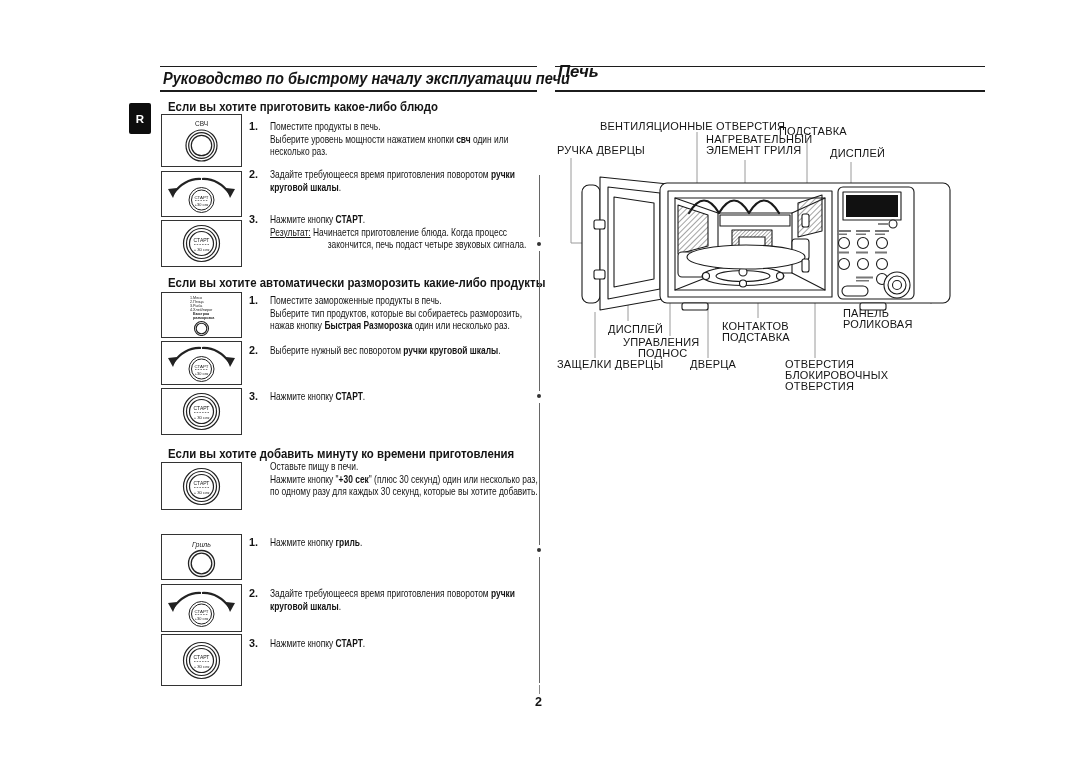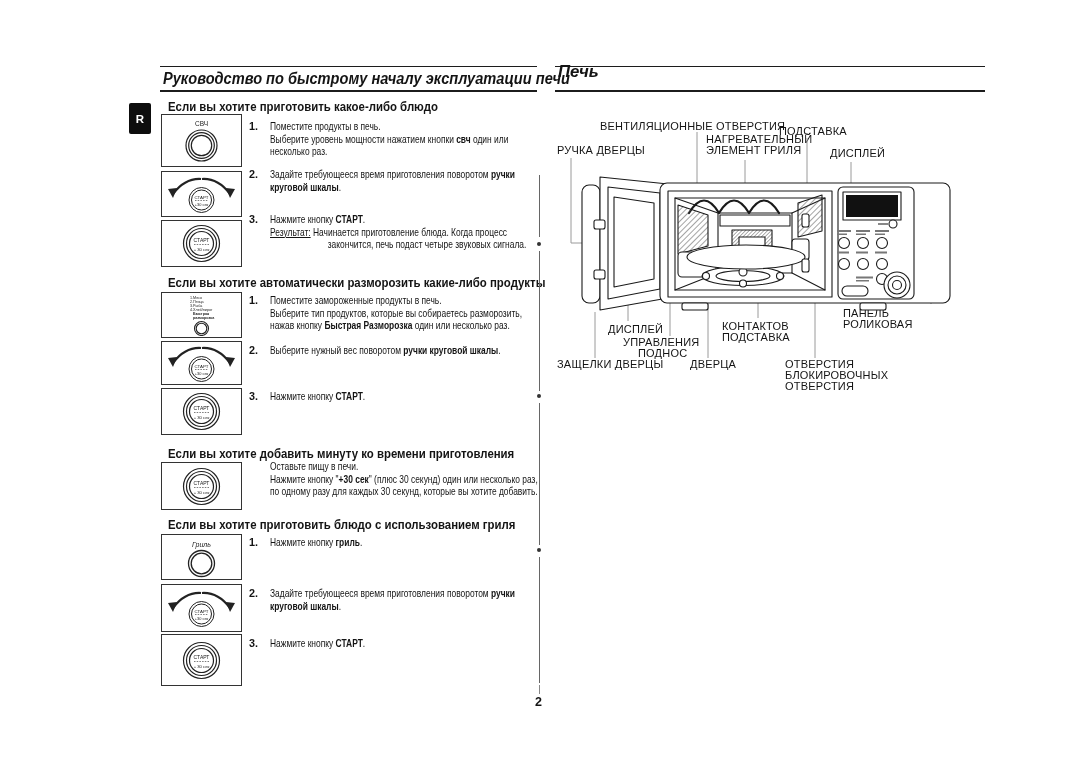--- a/index.html
+++ b/index.html
@@ -34,21 +34,20 @@
 
   <div class="r-badge">R</div>
 
   <div class="rule" style="left:160px;top:66px;width:377px;height:1.3px"></div>
   <div class="page-title" style="left:163px;top:69px"><span class="cx87">Руководство по быстрому началу эксплуатации печи</span></div>
   <div class="rule" style="left:160px;top:90px;width:377px;height:1.8px"></div>
 
   <div class="sec-h" style="top:100px"><span class="cx95">Если вы хотите приготовить какое-либо блюдо</span></div>
   <div class="sec-h" style="top:276px"><span class="cx95">Если вы хотите автоматически разморозить какие-либо продукты</span></div>
   <div class="sec-h" style="top:447px"><span class="cx95">Если вы хотите добавить минуту ко времени приготовления</span></div>
-  <div class="sec-h" style="top:518px"><span class="cx95">Если вы хотите приготовить блюдо с использованием гриля</span></div>
 
   <div class="ibox" style="top:114px;height:51px">
     <svg width="77" height="47" viewBox="0 0 77 47">
       <text x="38.5" y="9" font-size="6.5" text-anchor="middle">СВЧ</text>
       <g fill="none" stroke="#222" stroke-width="1.2">
         <circle cx="38.5" cy="28.5" r="15.5"></circle>
           <circle cx="38.5" cy="28.5" r="12.8"></circle>
           <circle cx="38.5" cy="28.5" r="10.2"></circle>
       </g>
     </svg>

